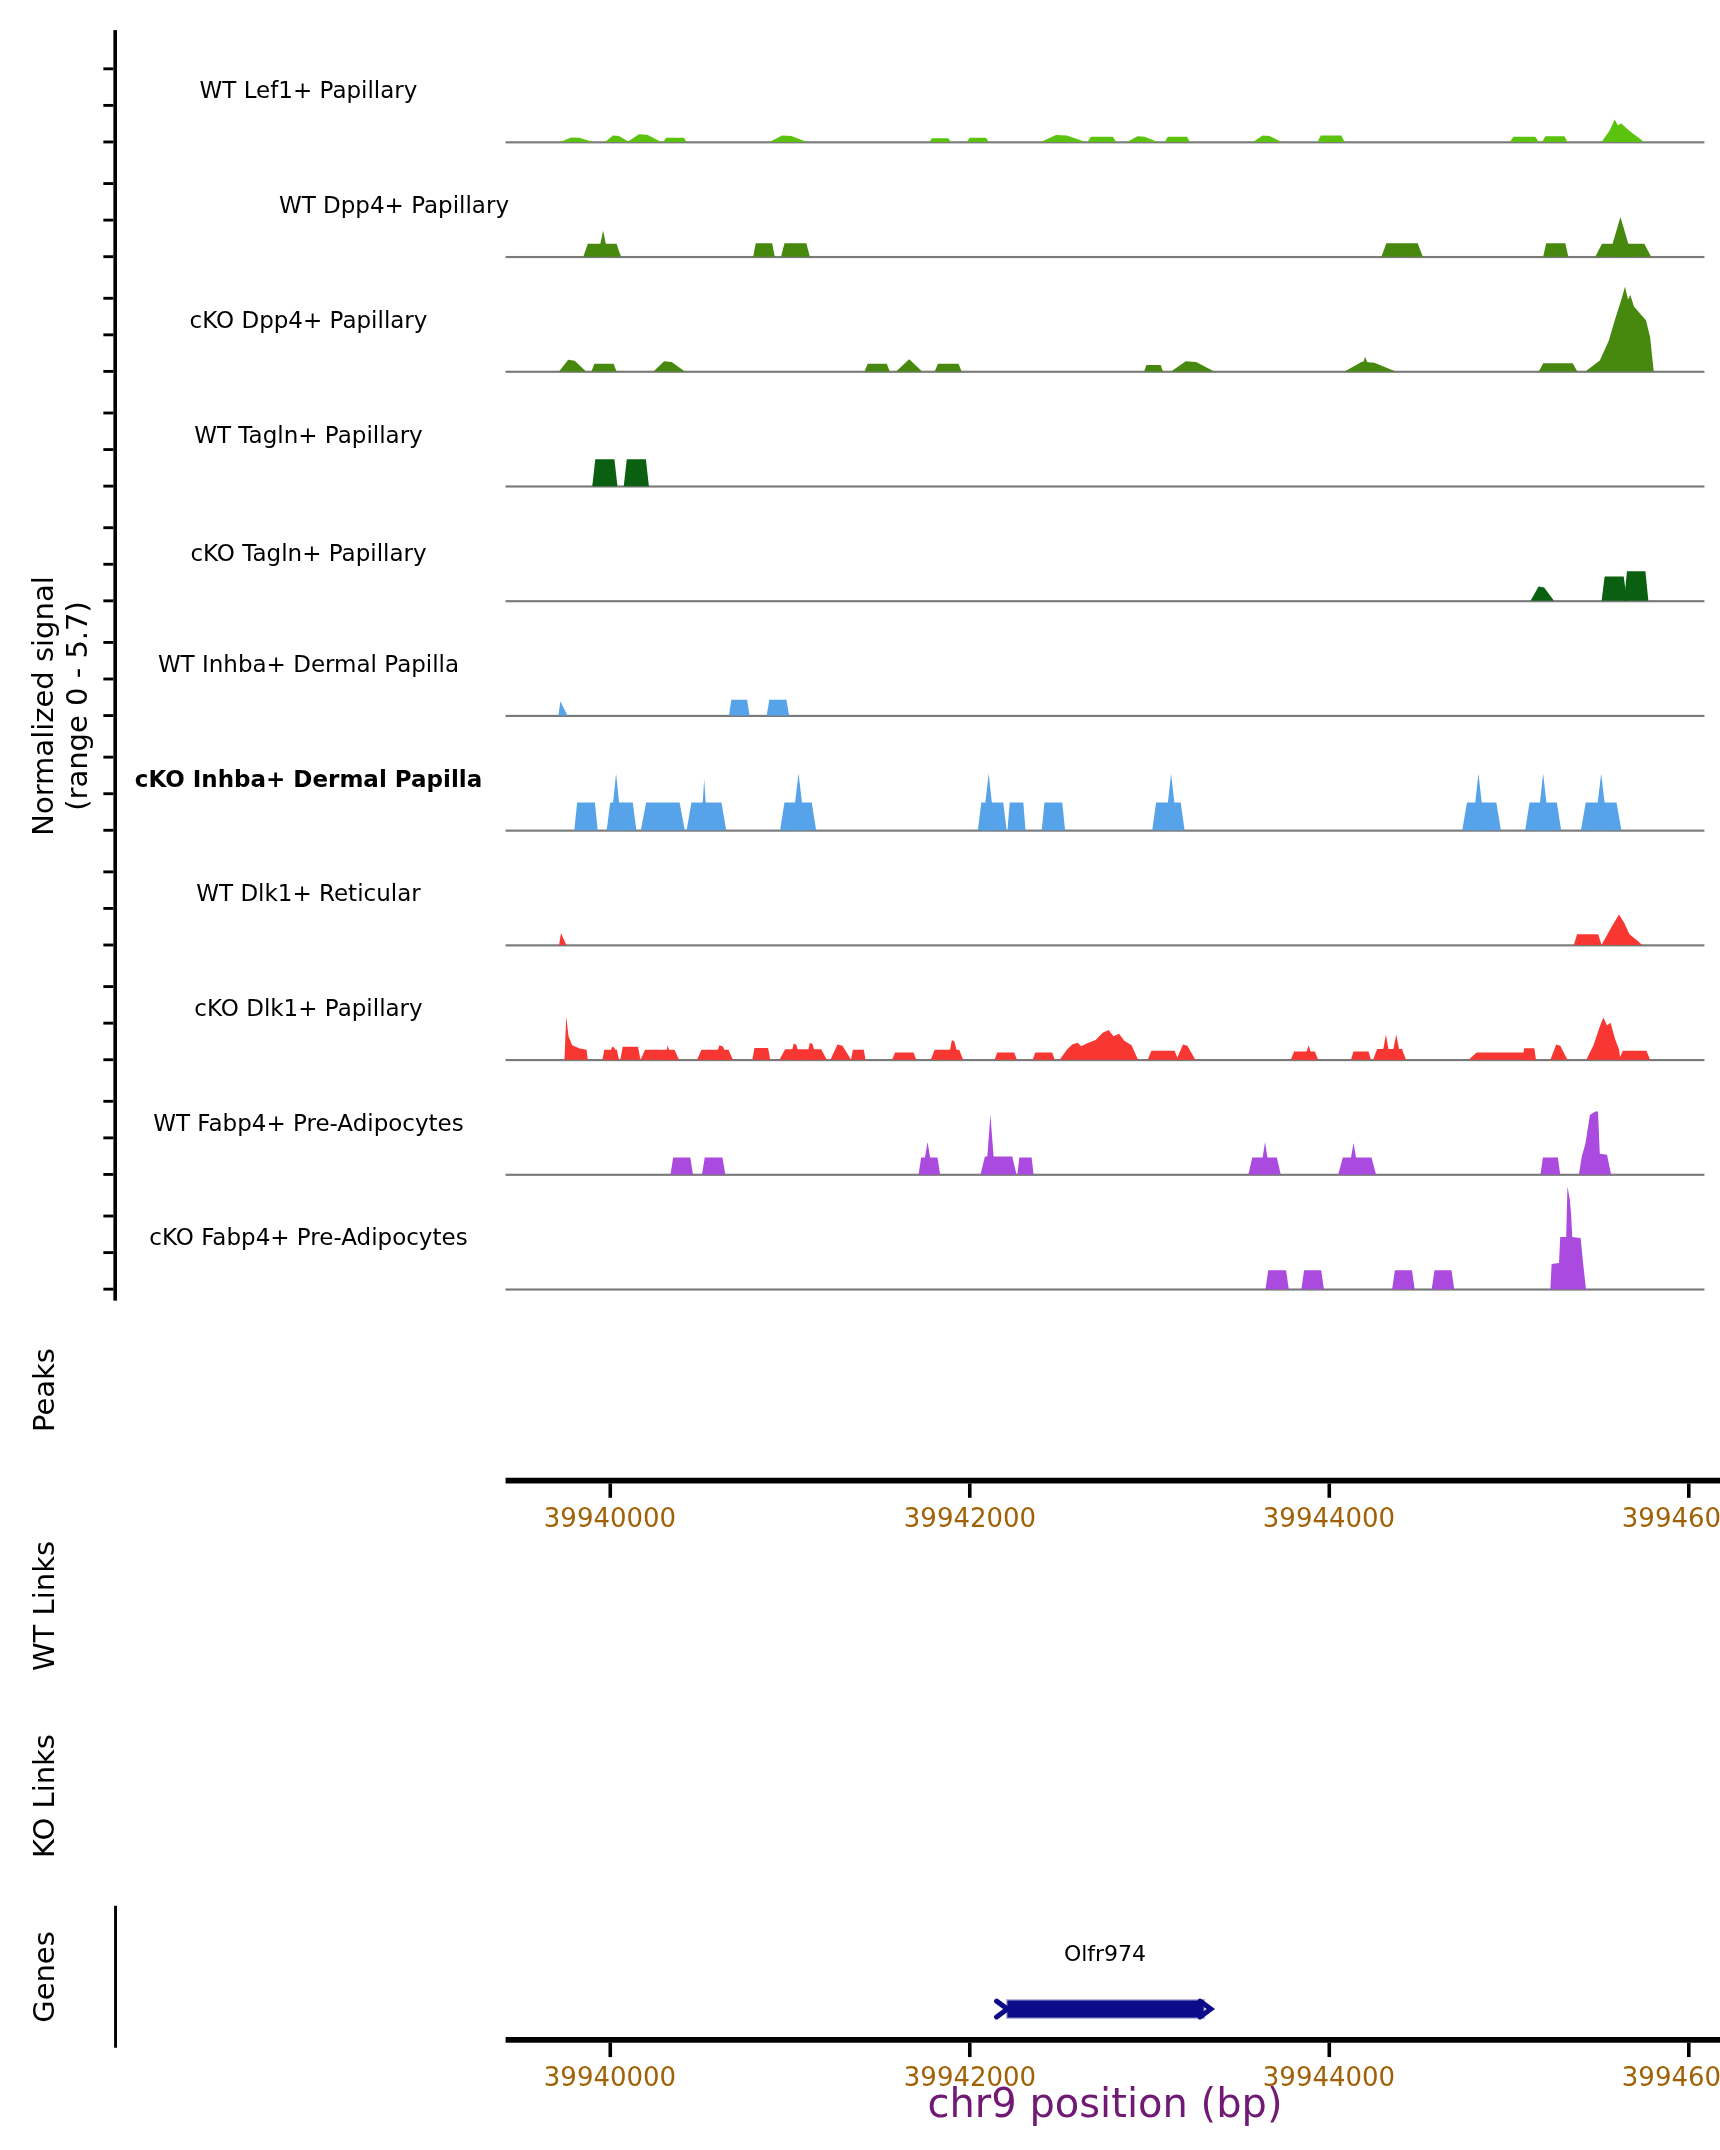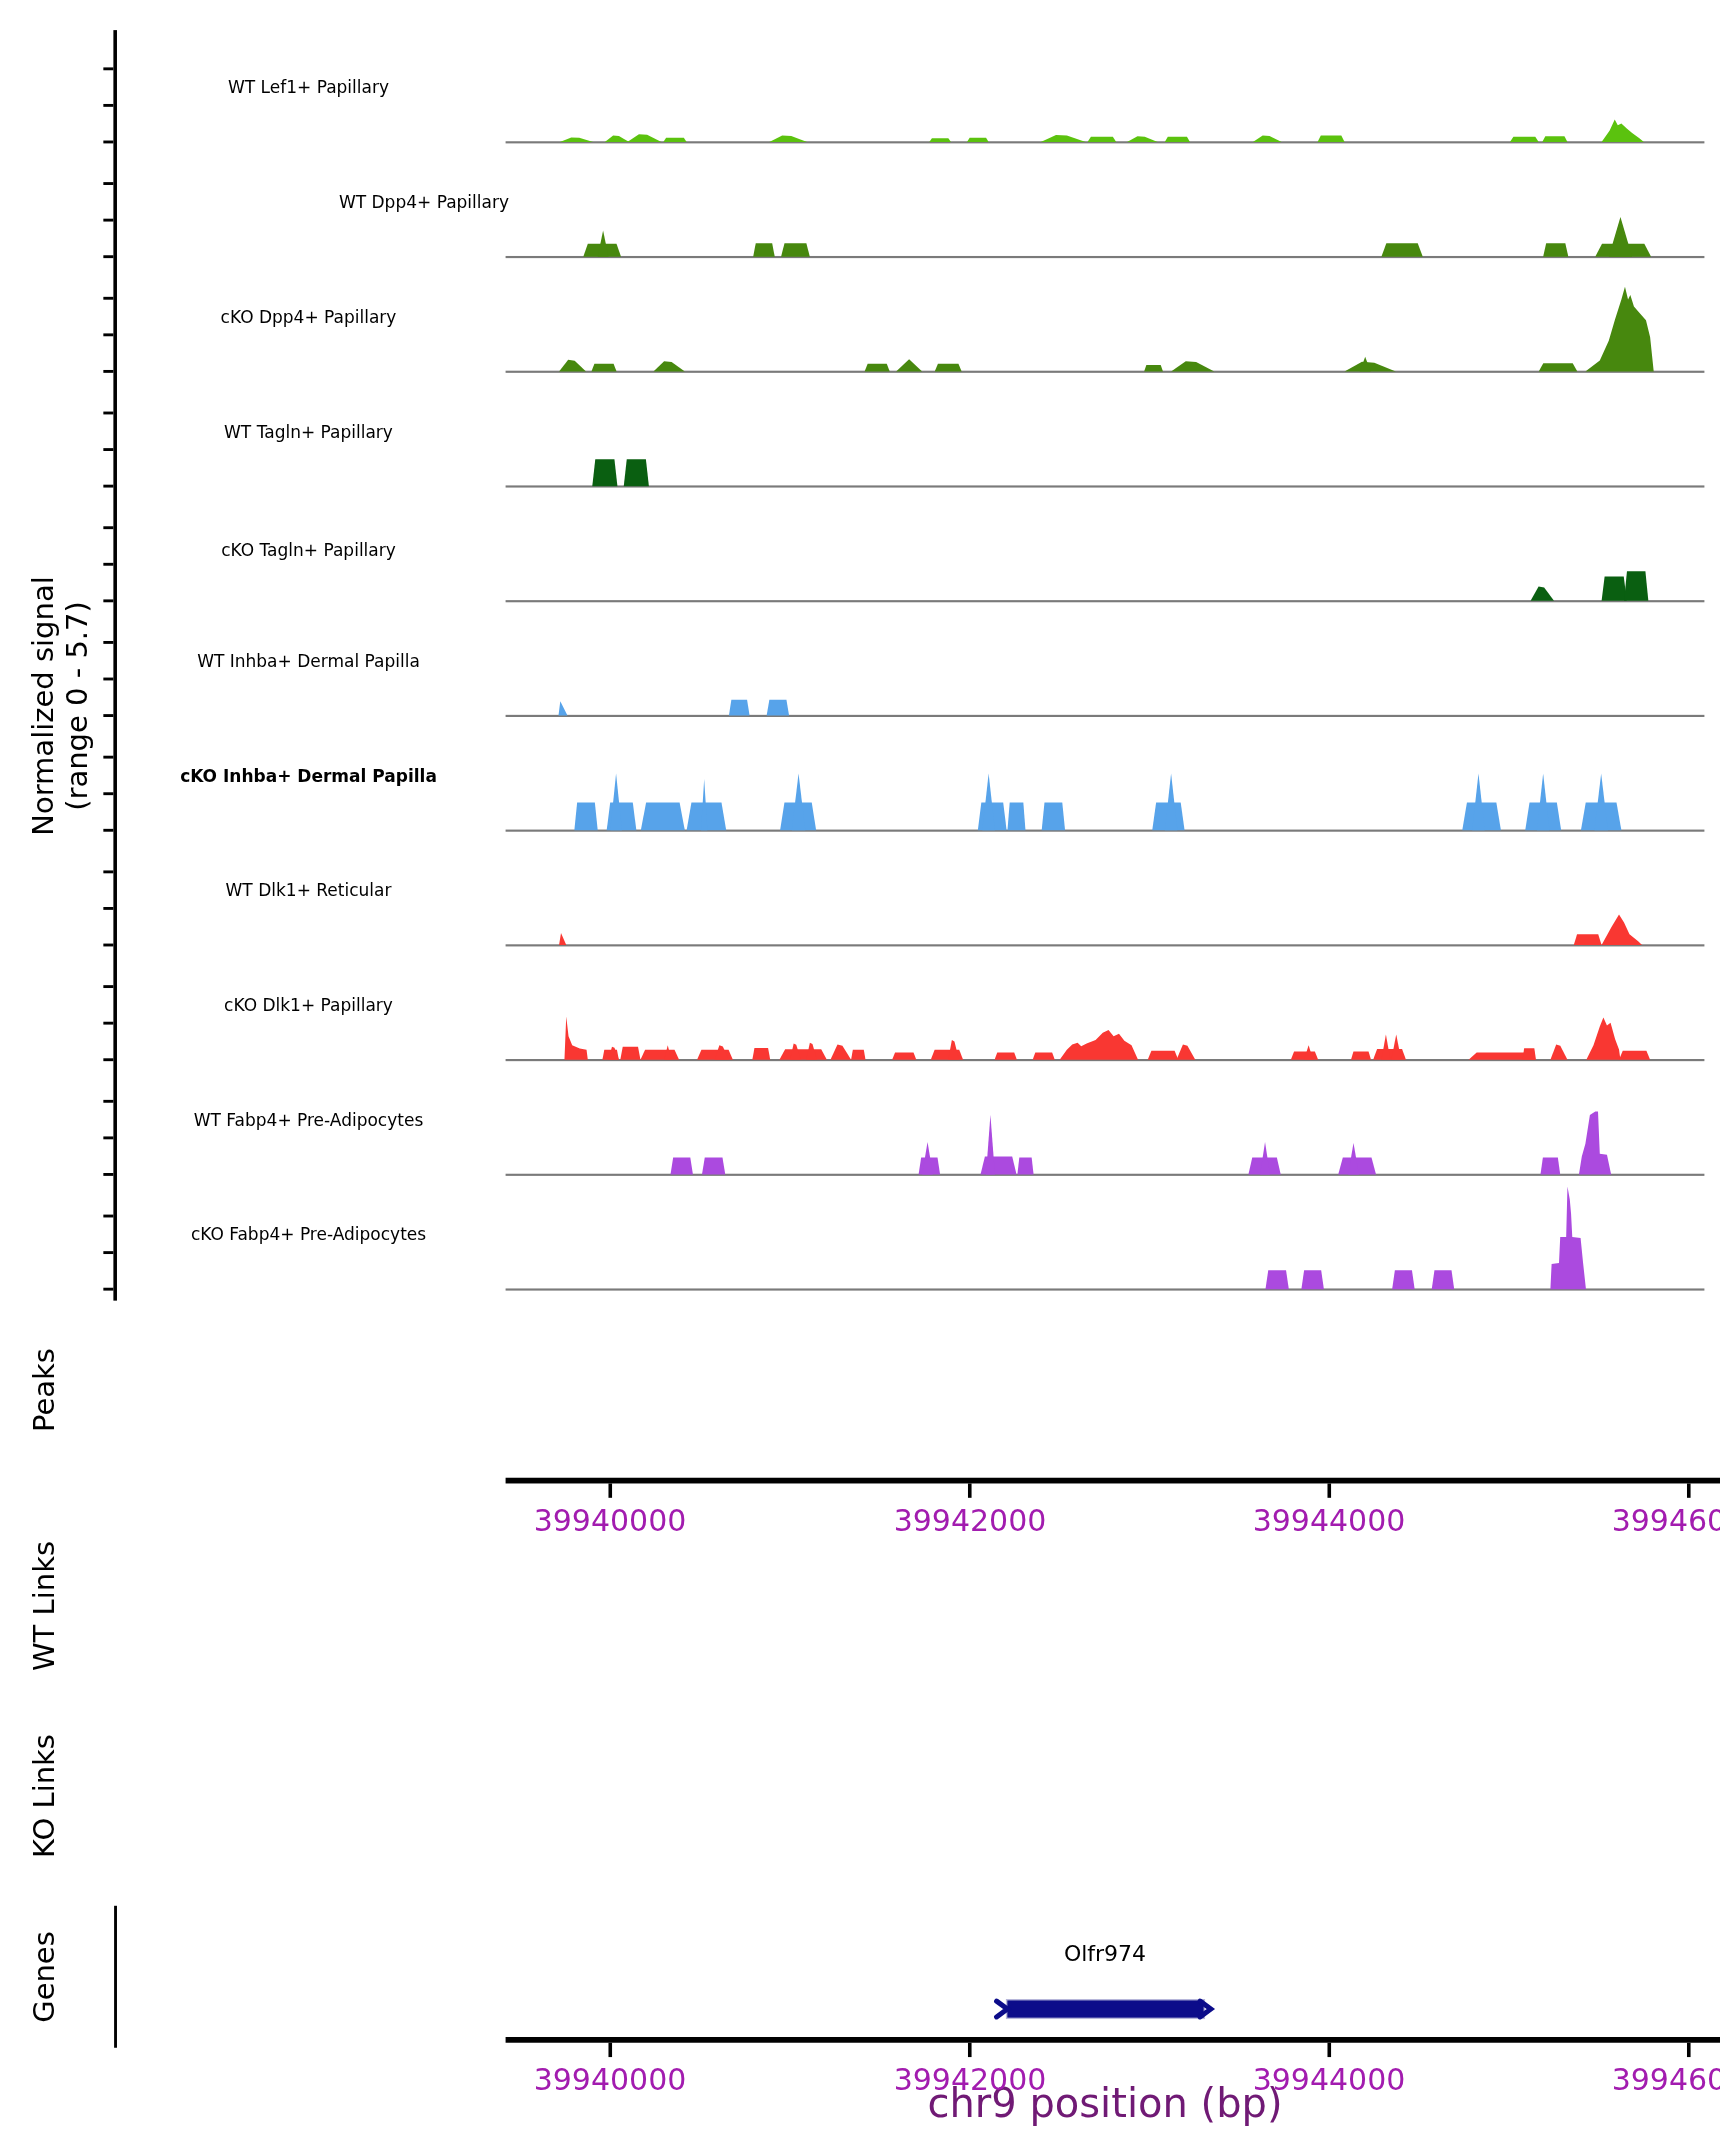--- a/index.html
+++ b/index.html
@@ -1,21 +1,21 @@
 <!DOCTYPE html>
 <html style="font-size:11.5px"><head>
 <meta charset="utf-8">
 <style>
   html,body{margin:0;padding:0;background:#ffffff;}
   #page{position:relative;width:1721px;height:2151px;background:#ffffff;overflow:hidden;
         font-family:"DejaVu Sans","Liberation Sans",sans-serif;}
   #gfx{position:absolute;left:0;top:0;}
   .track-label{position:absolute;width:401px;left:108px;text-align:center;
-               font-size:17px;color:#000;white-space:nowrap;}
-  .tick-label{position:absolute;font-size:30px;color:#a21caf;white-space:nowrap;
+               font-size:23px;color:#000;white-space:nowrap;}
+  .tick-label{position:absolute;font-size:26px;color:#a16207;white-space:nowrap;
               transform:translateX(-50%);}
   .vwrap{position:absolute;width:0;height:0;}
   .vtext{position:absolute;white-space:nowrap;text-align:center;
          transform:translate(-50%,-50%) rotate(-90deg);font-size:29px;color:#000;line-height:1.18;}
   .xlab{position:absolute;transform:translateX(-50%);font-size:40px;color:#701a75;white-space:nowrap;}
   .gene-label{position:absolute;transform:translateX(-50%);font-size:22px;color:#000;white-space:nowrap;}
 </style>
 </head>
 <body>
 

